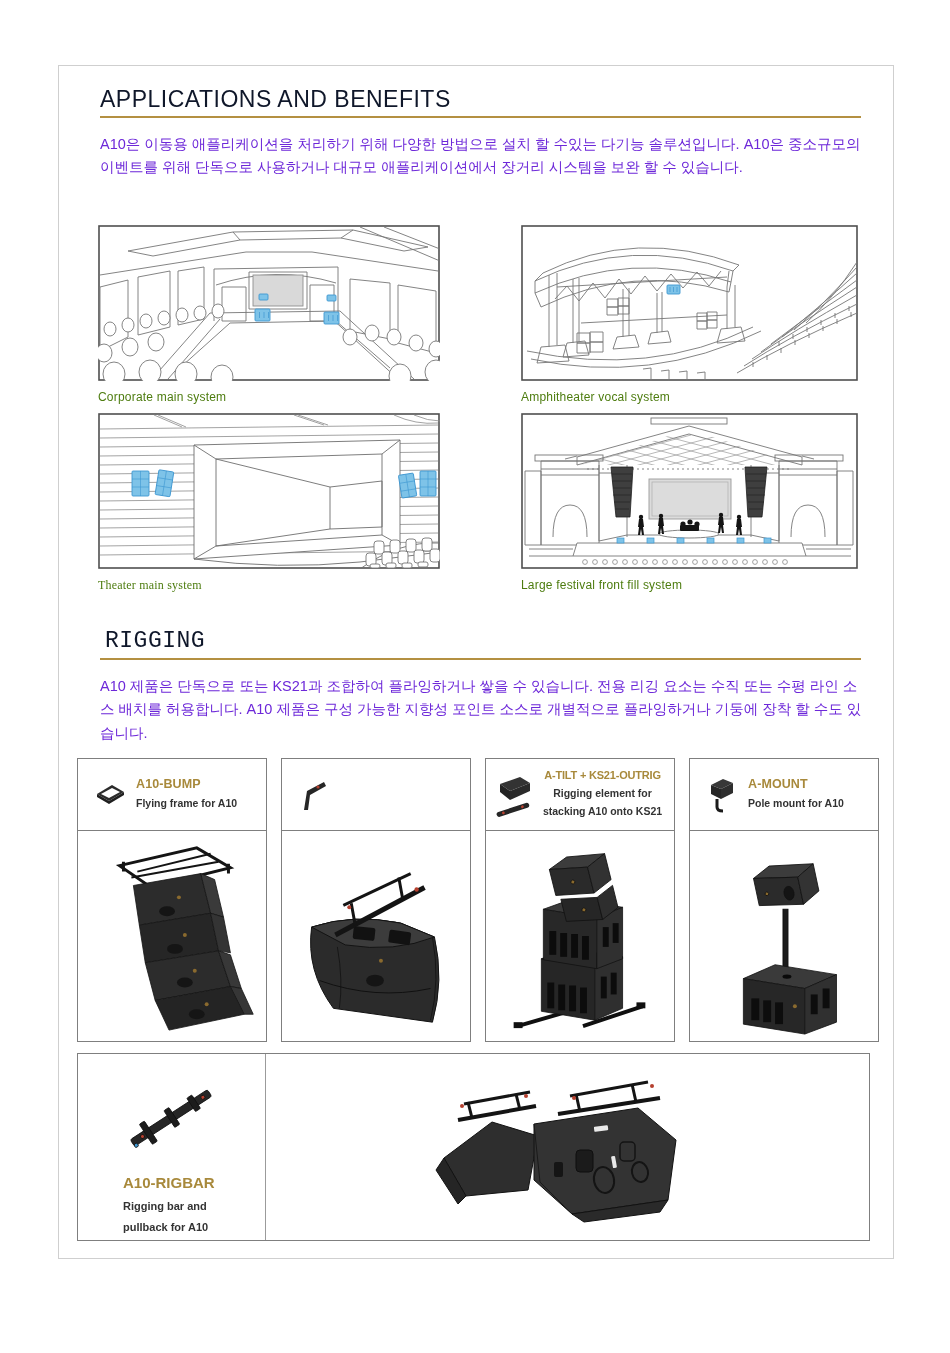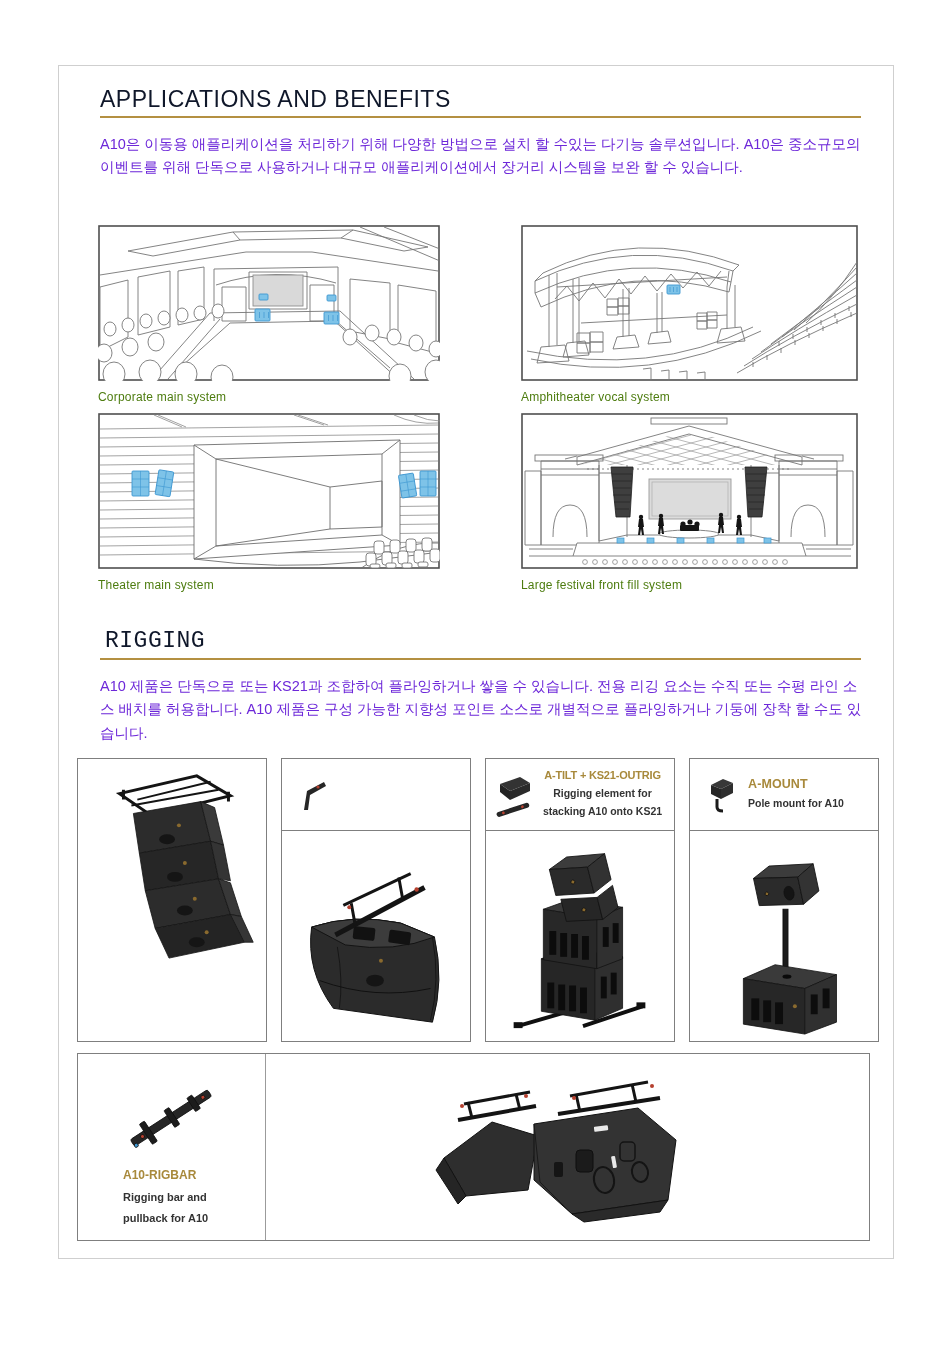--- a/index.html
+++ b/index.html
@@ -34,21 +34,21 @@
   .card-title { color:#A8893B; font-weight:bold; font-size:12.5px; letter-spacing:0.1px; }
   .card-title.tight { font-size:11px; letter-spacing:-0.2px; white-space:nowrap; }
   .card-desc { font-weight:bold; font-size:10.5px; color:#333; line-height:1.75; margin-top:3px; }
   .card-body { height:210px; display:flex; align-items:center; justify-content:center; }
   .wide-card {
     position:absolute; left:77px; top:1053px; width:793px; height:188px;
     border:1px solid #7f7f7f; background:#fff; display:flex;
   }
   .wide-label { width:188px; flex:0 0 auto; border-right:1px solid #9b9b9b; padding:18px 0 0 45px; }
   .wide-label .small-img { margin-left:-12px; }
-  .wide-title { color:#A8893B; font-weight:bold; font-size:12px; }
+  .wide-title { color:#A8893B; font-weight:bold; font-size:15px; margin-top:6px; }
   .wide-desc { font-weight:bold; font-size:11px; color:#333; line-height:1.9; margin-top:5px; width:120px; }
   .wide-image { flex:1; display:flex; align-items:center; justify-content:center; }
 </style>
 </head>
 <body>
 
 <div class="abs page-frame"></div>
 
 <h1 class="abs sec-title" style="left:100px; top:86px;">APPLICATIONS AND BENEFITS</h1>
 <div class="abs gold-rule" style="left:100px; top:116px; width:761px;"></div>
@@ -162,21 +162,21 @@
       <path d="M232 137 l0 5 M246 130 l0 5 M260 123 l0 5 M274 115 l0 5 M288 108 l0 5 M302 101 l0 5 M316 94 l0 5 M330 87 l0 5"></path>
       <path d="M258 116 l0 5 M272 109 l0 5 M286 102 l0 5 M300 95 l0 5 M314 88 l0 5 M328 81 l0 5"></path>
       <path d="M122 144 L130 143 L130 156 M140 146 L148 145 L148 156 M158 147 L166 146 L166 156 M176 148 L184 147 L184 156"></path>
     </g>
     <rect x="146" y="60" width="13" height="9" rx="1" fill="#7EC3E8" stroke="#3E97D1" stroke-width="0.9"></rect>
     <path d="M149 62 L149 67 M152.5 62 L152.5 67 M156 62 L156 67" stroke="#3E97D1" stroke-width="0.7"></path>
   </svg>
   <figcaption>Amphitheater vocal system</figcaption>
 </figure>
 
-<figure style="left:98px; top:413px;">
+<figure style="left:98px; top:413px;font-family:Liberation Serif, serif;">
   <svg width="342" height="156" viewBox="0 0 342 156">
     <rect x="1" y="1" width="340" height="154" fill="#ffffff" stroke="#4f4f4f" stroke-width="1.6"></rect>
     <g fill="none" stroke="#8b8b8b" stroke-width="0.8">
       <path d="M2 16 L340 12 M2 25 L340 21 M2 34 L340 30 M2 43 L340 39 M2 52 L340 48 M2 61 L340 57 M2 70 L340 66 M2 79 L340 75 M2 88 L340 84 M2 97 L340 93 M2 106 L340 102 M2 115 L340 111 M2 124 L340 120 M2 133 L340 129 M2 142 L340 138"></path>
       <path d="M56 2 L84 14 M60 2 L88 14 M196 2 L226 12 M200 2 L230 12"></path>
       <path d="M296 2 Q318 12 340 10 M316 2 Q330 8 342 8"></path>
     </g>
     <polygon points="96,32 302,27 302,132 96,146" fill="#ffffff" stroke="#6e6e6e" stroke-width="0.9"></polygon>
     <g fill="none" stroke="#6e6e6e" stroke-width="0.9">
       <polygon points="118,46 284,41 284,122 118,133"></polygon>
@@ -319,20 +319,33 @@
     </g>
   </svg>
   <figcaption>Large festival front fill system</figcaption>
 </figure>
 
 <h1 class="abs sec-title" style="left:105px; top:628px;font-family:Liberation Mono, monospace;">RIGGING</h1>
 <div class="abs gold-rule" style="left:100px; top:658px; width:761px;"></div>
 <p class="abs body-text" style="left:100px; top:675px; width:768px;">A10 제품은 단독으로 또는 KS21과 조합하여 플라잉하거나 쌓을 수 있습니다. 전용 리깅 요소는 수직 또는 수평 라인 소스 배치를 허용합니다. A10 제품은 구성 가능한 지향성 포인트 소스로 개별적으로 플라잉하거나 기둥에 장착 할 수도 있습니다.</p>
 
 <div class="card" style="left:77px; top:758px;">
+  <div class="card-header">
+    <div class="card-icon">
+      <svg width="40" height="30" viewBox="0 0 40 30">
+        <path d="M7 14 L22 5 L34 12 L19 21 Z" fill="#2b2b2b"></path>
+        <path d="M11 14 L22 8 L30 12 L19 18 Z" fill="#ffffff"></path>
+        <path d="M7 14 L7 17 L19 24 L34 15 L34 12 L19 21 Z" fill="#1f1f1f"></path>
+      </svg>
+    </div>
+    <div class="card-text">
+      <div class="card-title">A10-BUMP</div>
+      <div class="card-desc">Flying frame for A10</div>
+    </div>
+  </div>
   <div class="card-body">
     <svg width="186" height="208" viewBox="0 0 186 210">
       <g stroke="#141414" stroke-width="1" fill="none">
         <path d="M40 34 L118 16 L152 36 L72 56 Z" stroke-width="3"></path>
         <path d="M58 40 L132 22 M52 46 L140 30" stroke-width="2"></path>
         <path d="M44 30 L44 40 M150 32 L150 42" stroke-width="3"></path>
       </g>
       <g stroke="#141414" stroke-width="0.8">
         <path d="M54 54 L122 42 L132 82 L60 94 Z" fill="#2c2c2c"></path>
         <path d="M122 42 L136 48 L145 86 L132 82 Z" fill="#3a3a3a"></path>

